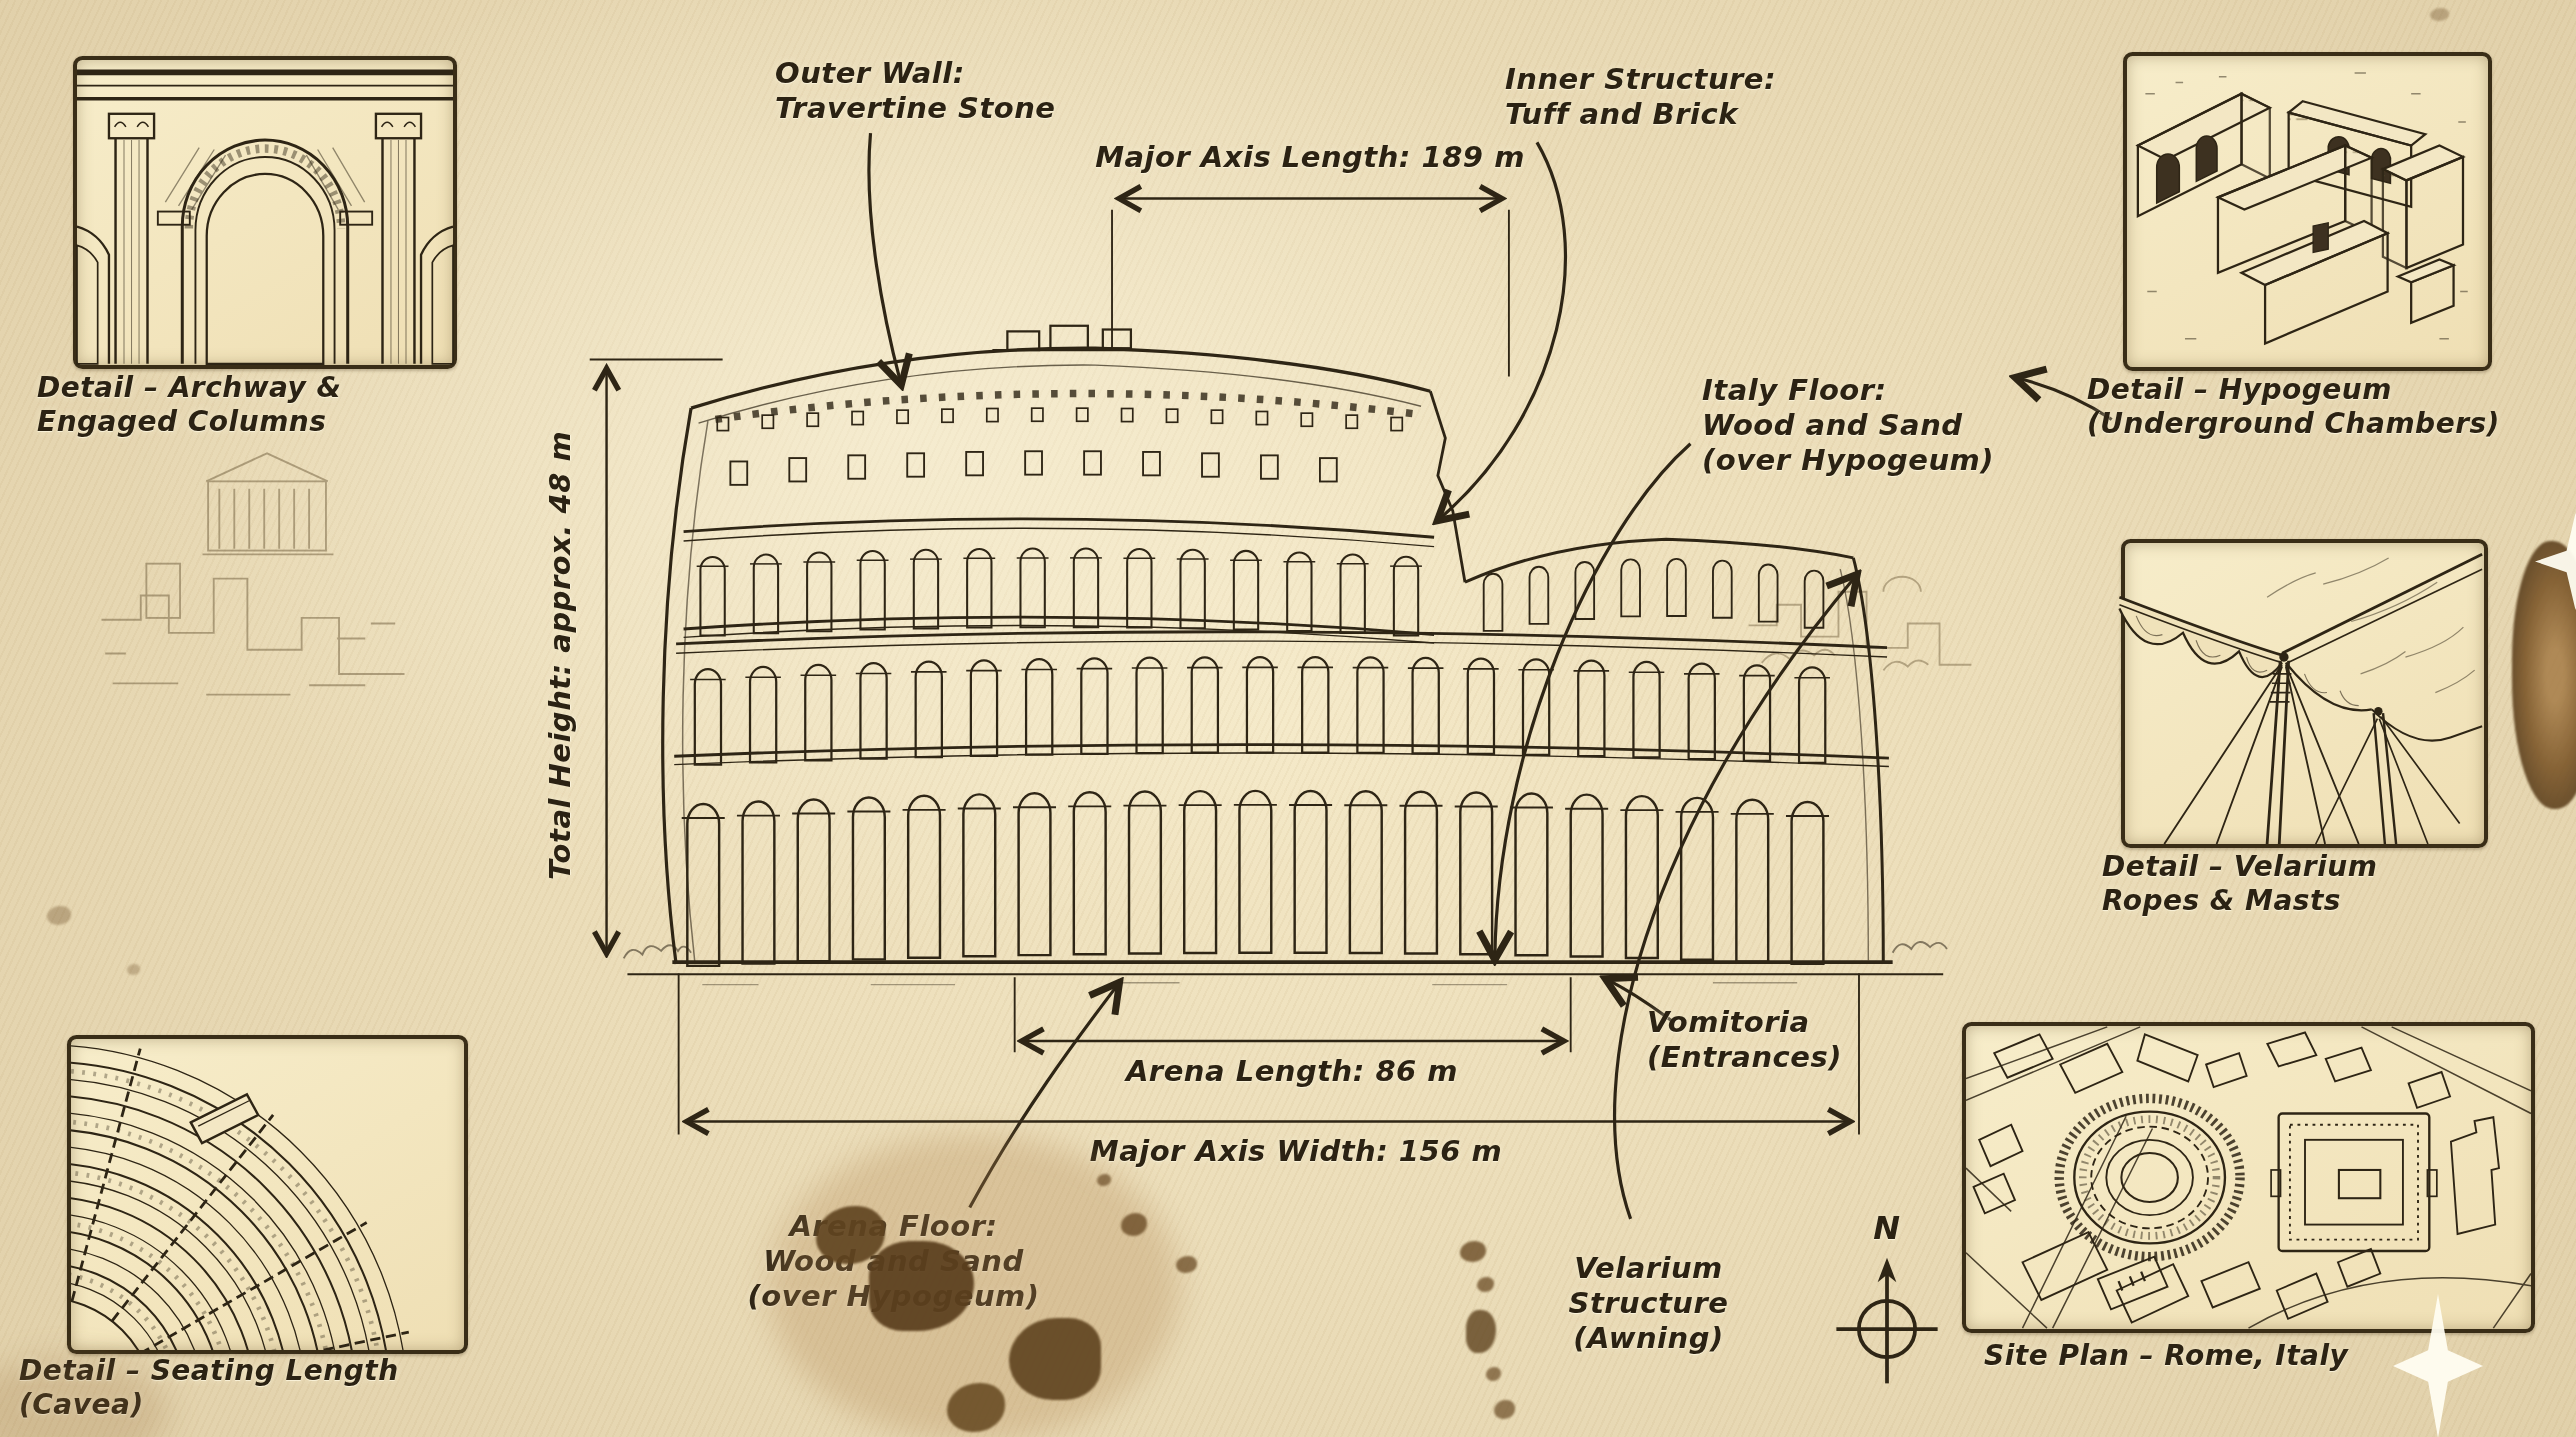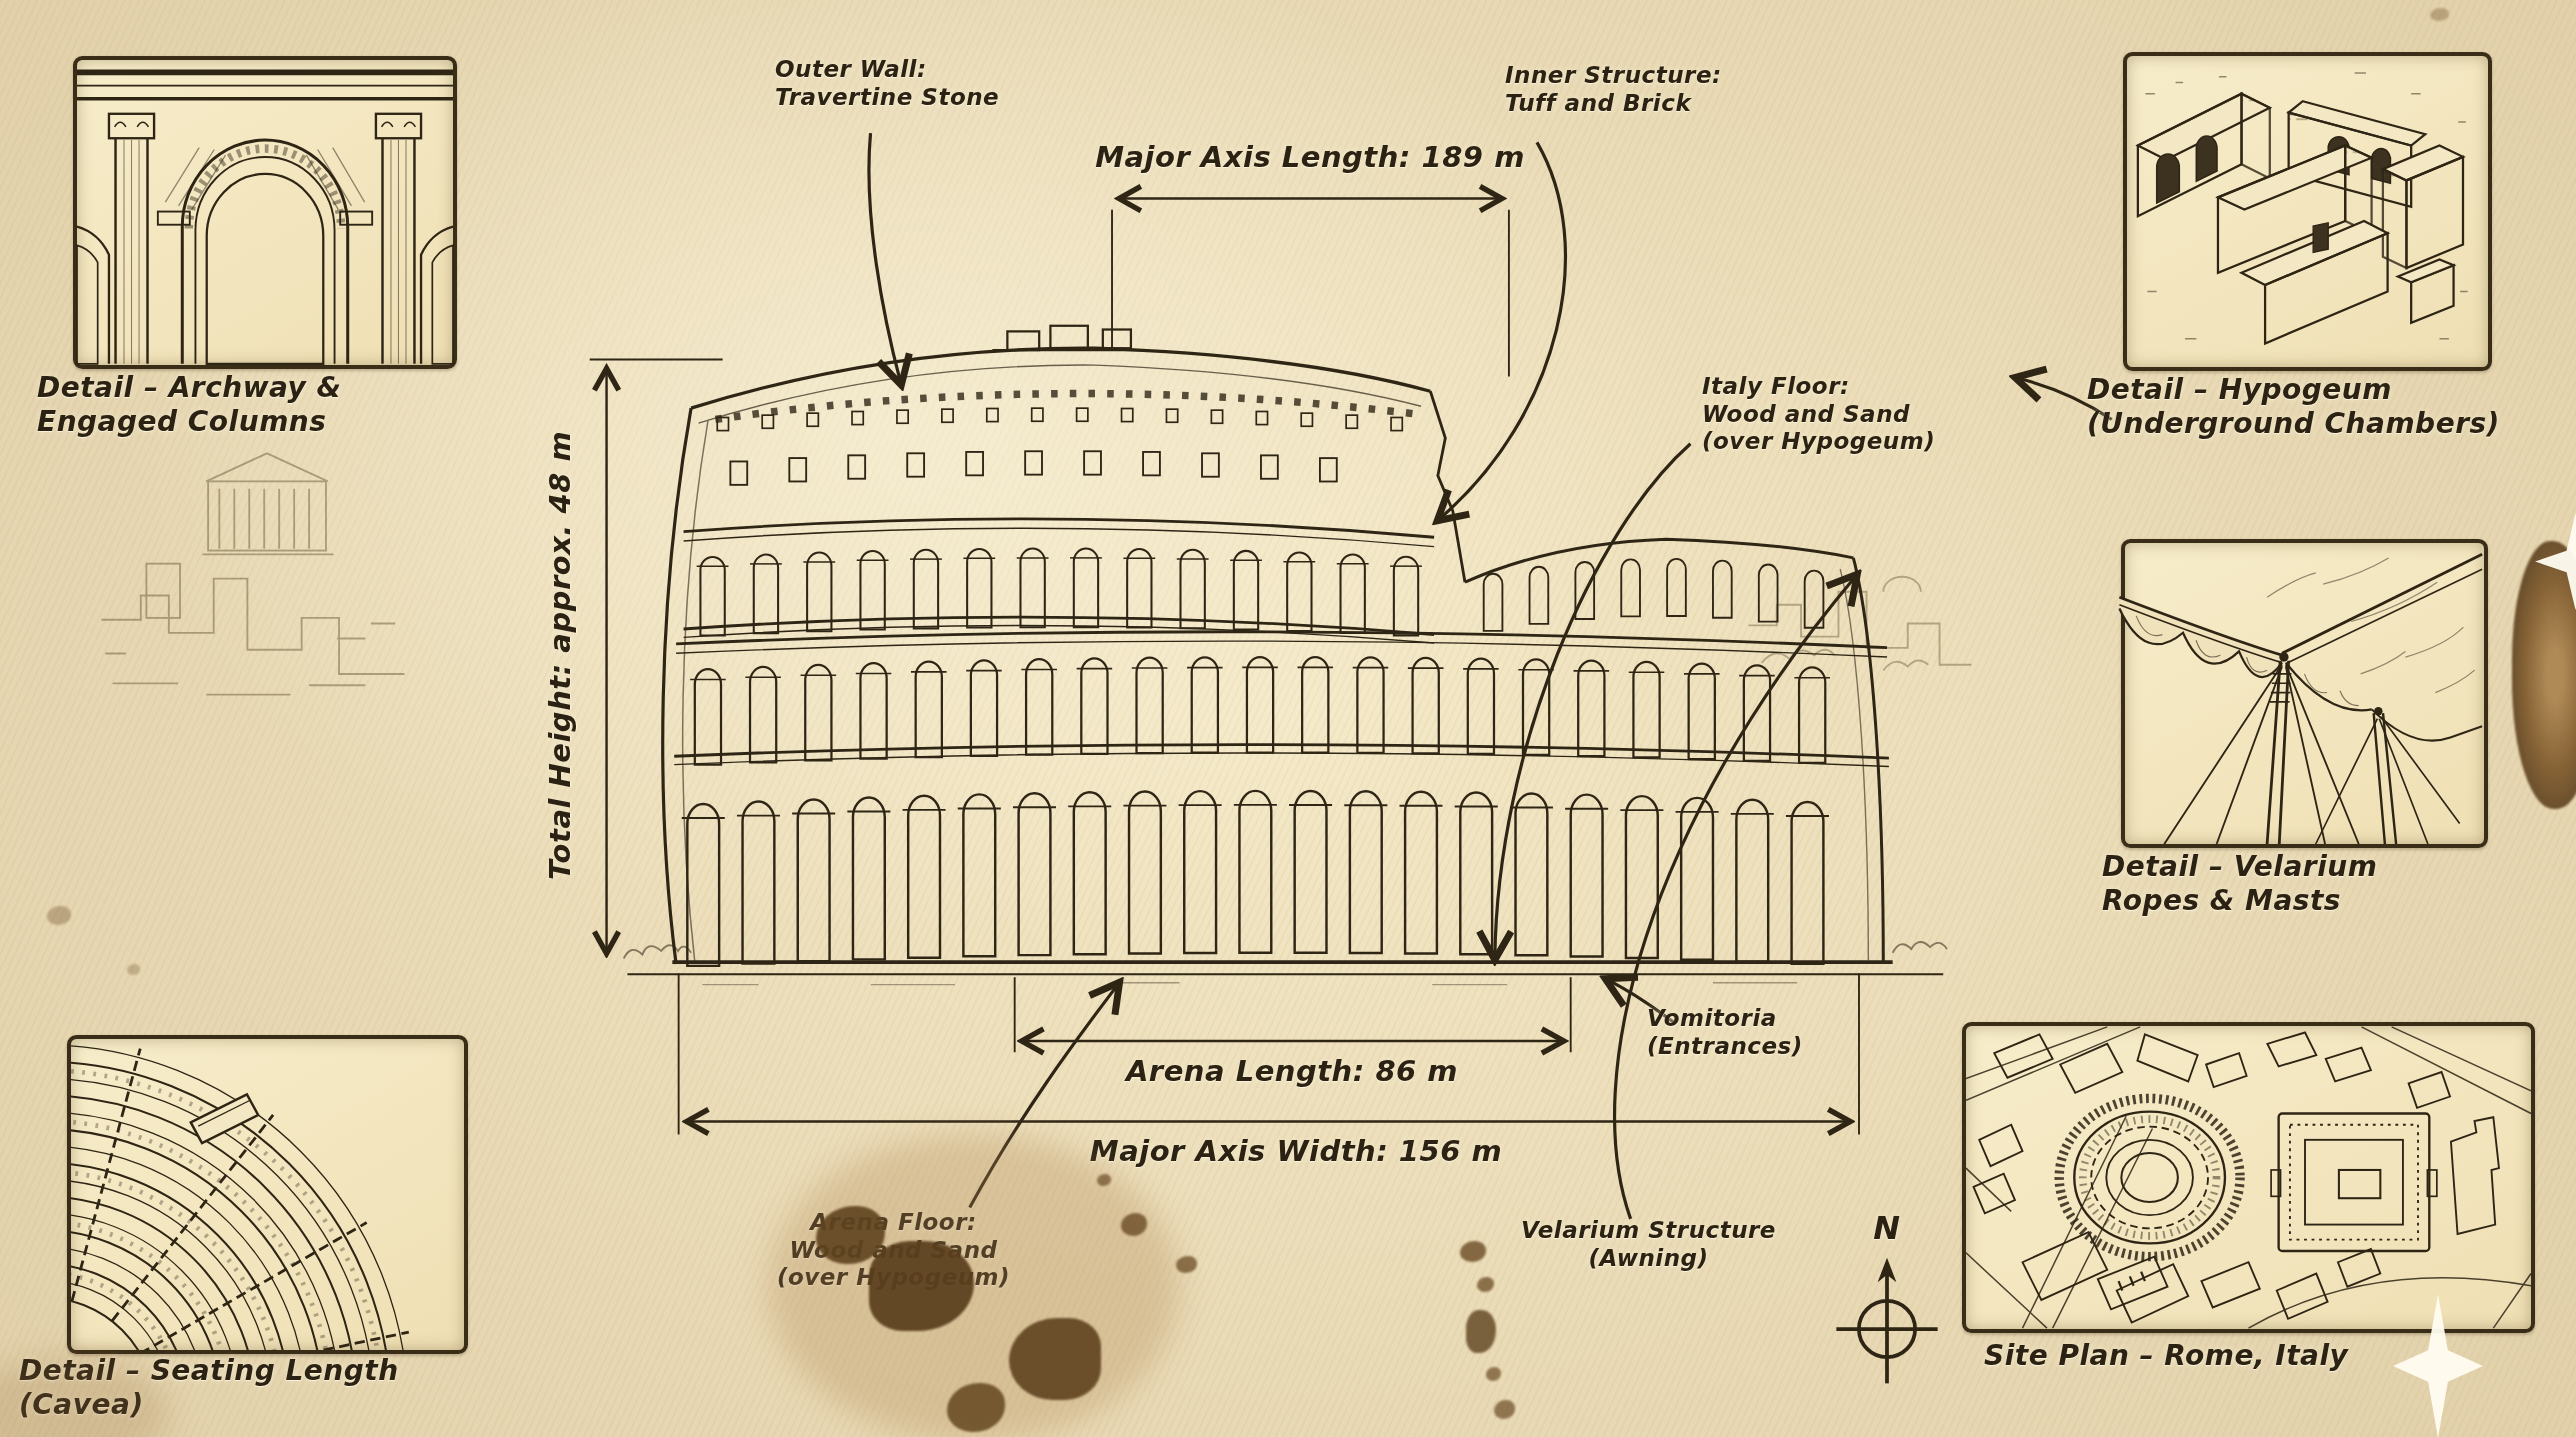--- a/index.html
+++ b/index.html
@@ -7,21 +7,21 @@
   .scene{position:relative;width:2576px;height:1438px;overflow:hidden;
     background:#f4e8c6;
     background-image:
       radial-gradient(1310px 842px at 35% 30%, rgba(255,250,230,.45), rgba(255,250,230,0) 60%),
       radial-gradient(1872px 1310px at 50% 50%, rgba(0,0,0,0), rgba(150,115,60,.22) 96%),
       repeating-linear-gradient(115deg, rgba(205,183,138,.14) 0 1.9px, rgba(255,255,255,0) 1.9px 6.6px);
   }
   .lbl{position:absolute;color:#2b2213;font-weight:700;font-style:italic;
        white-space:pre-line;line-height:1.2;letter-spacing:0.5px;
        text-shadow:0 0.9px 0 rgba(252,245,221,.85), 0 0 7.5px rgba(250,242,214,.7);}
-  .callout{font-size:23px;}
+  .callout{font-size:29px;}
   .dim{font-size:29px;text-align:center;}
   .caption{font-size:28px;text-align:left;}
   .inset{position:absolute;border:4.7px solid #392d17;border-radius:9.4px;
          background:linear-gradient(150deg, #f7edca, #efdfb4);
          box-shadow:inset 0 0 15px rgba(106,83,45,.38), 0 1.9px 2.8px rgba(60,45,20,.25);}
   .inset svg{display:block;width:100%;height:100%;}
   svg{overflow:visible;}
   .stain{position:absolute;border-radius:58% 42% 55% 45%;filter:blur(0.9px);}
   .halo{position:absolute;border-radius:50%;filter:blur(15px);}
   .sparkle{position:absolute;background:#fffdf2;opacity:.95;filter:blur(0.6px);
@@ -255,21 +255,21 @@
 
   <div class="lbl callout" style="left:775px;top:56px;width:318px">Outer Wall:
 Travertine Stone</div>
   <div class="lbl callout" style="left:1505px;top:62px;width:318px">Inner Structure:
 Tuff and Brick</div>
   <div class="lbl callout" style="left:1702px;top:373px;width:318px">Italy Floor:
 Wood and Sand
 (over Hypogeum)</div>
   <div class="lbl callout" style="left:1647px;top:1005px;width:281px;">Vomitoria
 (Entrances)</div>
-  <div class="lbl callout" style="left:1494px;top:1217px;width:309px;text-align:center">Velarium Structure
+  <div class="lbl callout" style="left:1494px;top:1251px;width:309px;text-align:center">Velarium Structure
 (Awning)</div>
   <div class="lbl callout" style="left:739px;top:1209px;width:309px;text-align:center">Arena Floor:
 Wood and Sand
 (over Hypogeum)</div>
 
   <div class="lbl dim" style="left:1076px;top:140px;width:468px">Major Axis Length: 189 m</div>
   <div class="lbl dim" style="left:279px;top:638px;width:562px;transform:rotate(-90deg)">Total Height: approx. 48 m</div>
   <div class="lbl dim" style="left:1058px;top:1054px;width:468px">Arena Length: 86 m</div>
   <div class="lbl dim" style="left:1062px;top:1134px;width:468px">Major Axis Width: 156 m</div>
 

